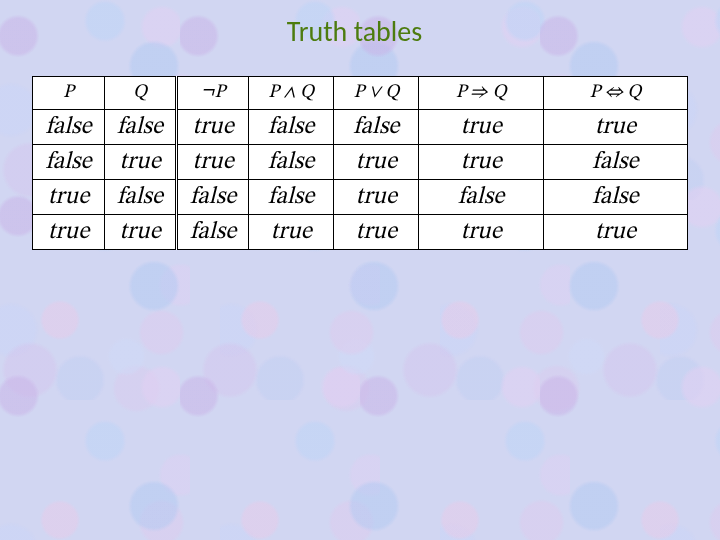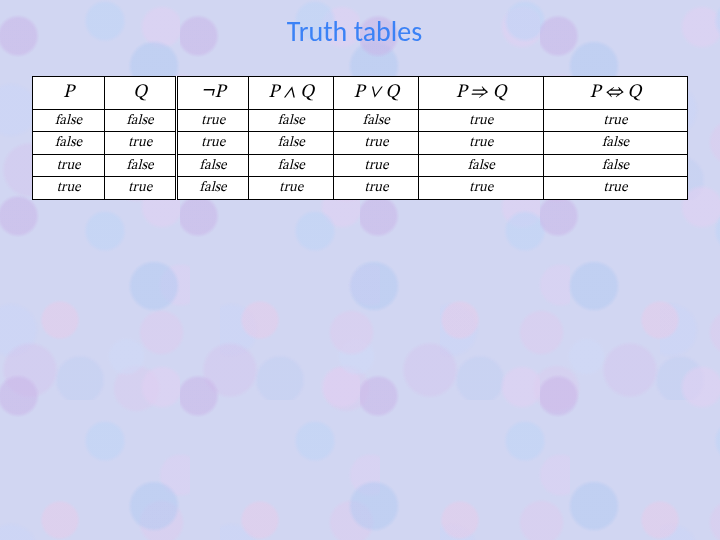--- a/index.html
+++ b/index.html
@@ -37,42 +37,42 @@
     background-repeat: repeat;
     filter: blur(0.3px) contrast(1.02);
   }
   .title {
     position: absolute;
     top: 14px;
     left: 0;
     right: 11px;
     text-align: center;
     font-size: 28px;
-    color: #3b82f6;
+    color: #4d7c0f;
   }
   .table-wrap {
     position: absolute;
     top: 76px;
     left: 32px;
     right: 32px;
   }
   table.truth {
     width: 100%;
     border-collapse: collapse;
     background: #ffffff;
     table-layout: fixed;
   }
   table.truth th, table.truth td {
     border: 1px solid #000;
     text-align: center;
     vertical-align: middle;
     padding: 2px 4px;
     font-family: "Cambria Math", "STIX Two Math", "Latin Modern Math", Georgia, serif;
     font-style: italic;
-    font-size: 14px;
+    font-size: 24px;
     line-height: 1.25;
     color: #000;
     white-space: nowrap;
   }
   table.truth th {
     font-style: italic;
     font-weight: normal;
     font-size: 19px;
     padding-top: 4px;
     padding-bottom: 4px;

